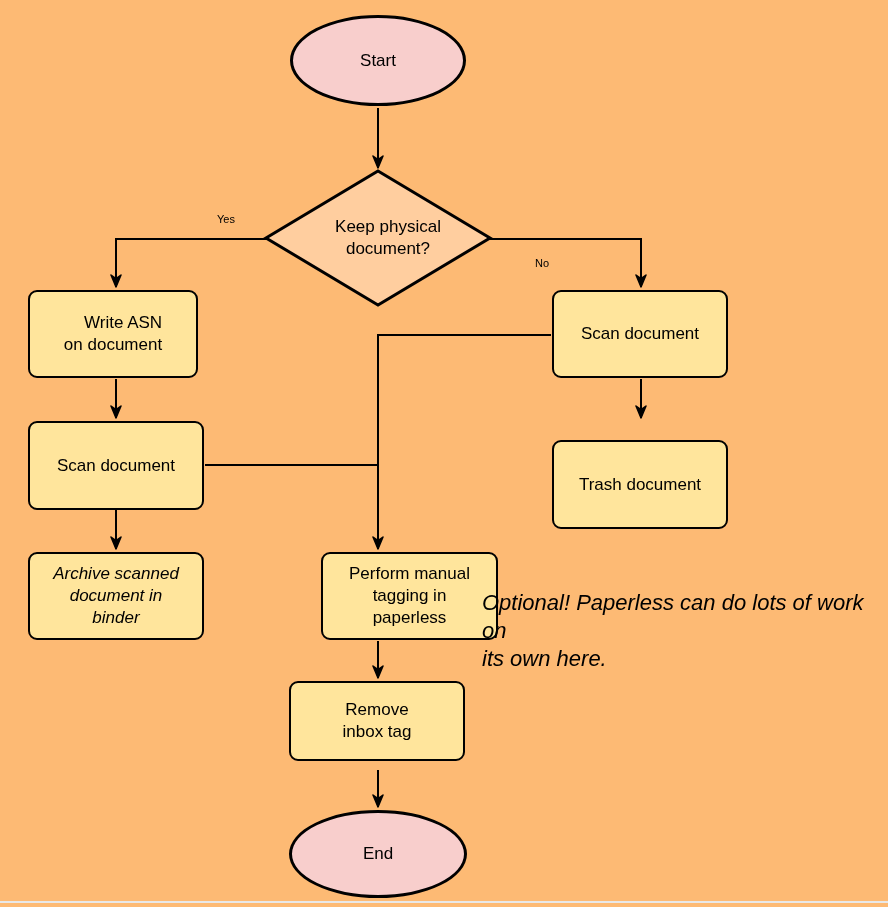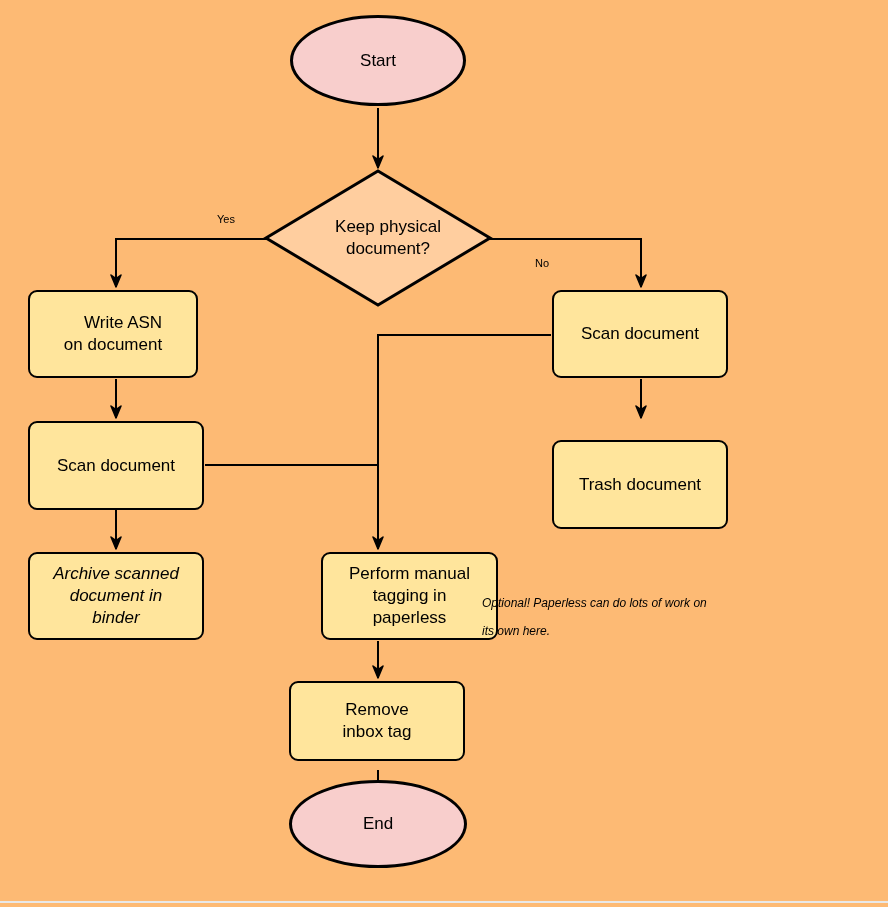--- a/index.html
+++ b/index.html
@@ -52,21 +52,21 @@
     transform: translateX(-50%);
     font-size: 11px;
     line-height: 17px;
     white-space: nowrap;
   }
   .note {
     position: absolute;
     left: 482px;
     top: 589px;
     width: 404px;
-    font-size: 12px;
+    font-size: 22px;
     line-height: 28px;
     font-style: italic;
     white-space: pre-line;
   }
   .bottom-divider {
     position: absolute;
     left: 0;
     top: 901px;
     width: 888px;
     height: 2px;
@@ -138,21 +138,21 @@
     <span>Perform manual
 tagging in
 paperless</span>
   </div>
 
   <div class="node proc" style="left:289px; top:681px; width:176px; height:80px;">
     <span>Remove
 inbox tag</span>
   </div>
 
-  <div class="node term" style="left:289px; top:780px; width:178px; height:88px;text-align:center;">
+  <div class="node term" style="left:289px; top:810px; width:178px; height:88px;text-align:center;">
     <span>End</span>
   </div>
 
   <div class="note">Optional! Paperless can do lots of work on
 its own here.</div>
 
   <div class="bottom-divider"></div>
 
 </div>
 

